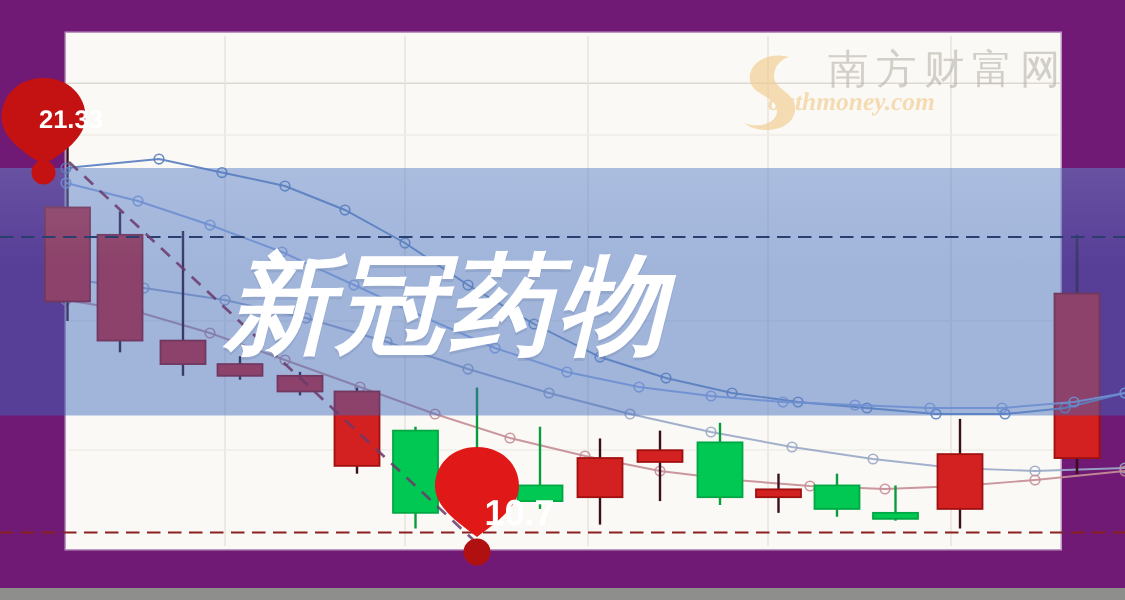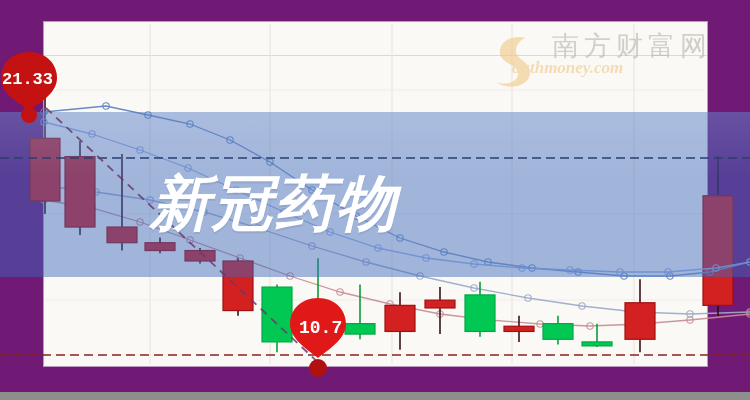--- a/index.html
+++ b/index.html
@@ -28,33 +28,33 @@
   .wm-cn{position:absolute;left:62px;top:2px;font-size:27px;letter-spacing:5px;
         color:#b9b4ad;font-family:"DejaVu Sans",sans-serif;white-space:nowrap;}
   .wm-en{position:absolute;left:22px;top:32px;font-size:17px;font-style:italic;
         font-weight:700;color:#f0c98a;font-family:"Liberation Serif",serif;
         white-space:nowrap;}
   .wm-swoosh{position:absolute;left:2px;top:6px;width:42px;height:58px;}
 
   
   .big-title{position:absolute;left:150px;top:148px;width:460px;height:112px;
         pointer-events:none;}
-  .big-title span{display:block;font-size:60px;line-height:112px;font-weight:bold;
+  .big-title span{display:block;font-size:72px;line-height:112px;font-weight:bold;
         font-style:italic;color:#ffffff;letter-spacing:2px;white-space:nowrap;
         font-family:Liberation Sans, sans-serif;
         text-shadow:0 2px 0 rgba(120,140,180,.35);}
 
   
   .pin{position:absolute;pointer-events:none;}
   .pin-label{position:absolute;color:#ffffff;font-weight:bold;white-space:nowrap;
-        font-family:Liberation Mono, monospace;}
+        font-family:Liberation Sans, sans-serif;padding-left:24px;}
   #pin-high{left:-2px;top:48px;width:62px;height:78px;}
   #pin-high .pin-label{left:4px;top:22px;font-size:17px;}
   #pin-low{left:287px;top:296px;width:62px;height:82px;}
-  #pin-low .pin-label{left:12px;top:22px;font-size:18px;}
+  #pin-low .pin-label{left:12px;top:33px;font-size:24px;}
 </style>
 </head>
 <body>
 
 <div id="stage">
 
   <svg class="chart-layer" id="bg-chart" width="750" height="400" viewBox="0 0 750 400">
       <g>
         <line x1="45" y1="77.48813559322038" x2="45" y2="213.99999999999994" stroke="#3a1020" stroke-width="1.6"></line>
         <rect x="30" y="138.3050847457627" width="30" height="62.64406779661013" fill="#d32020" stroke="#a01010" stroke-width="1.2"></rect>

